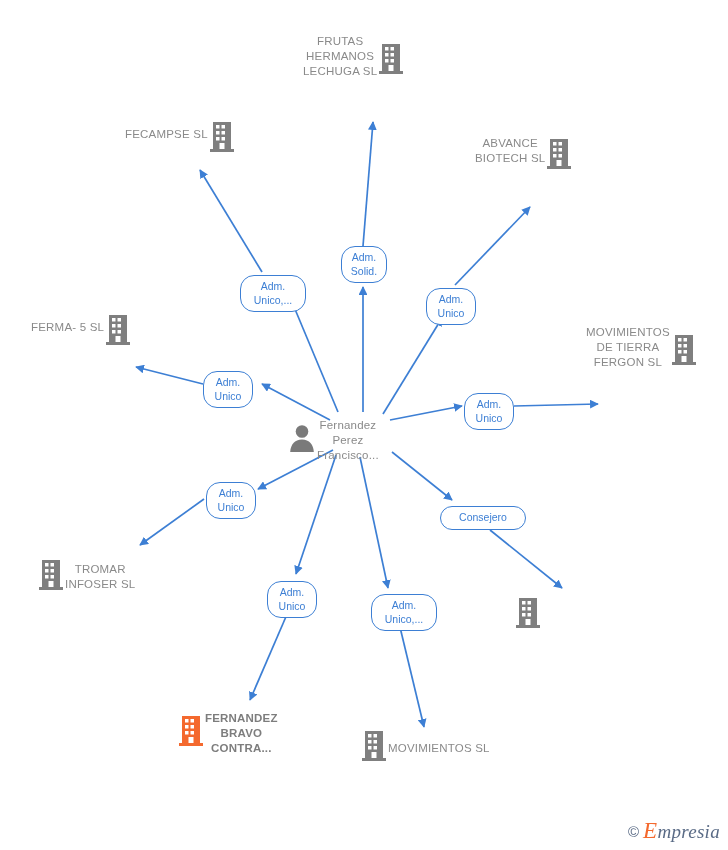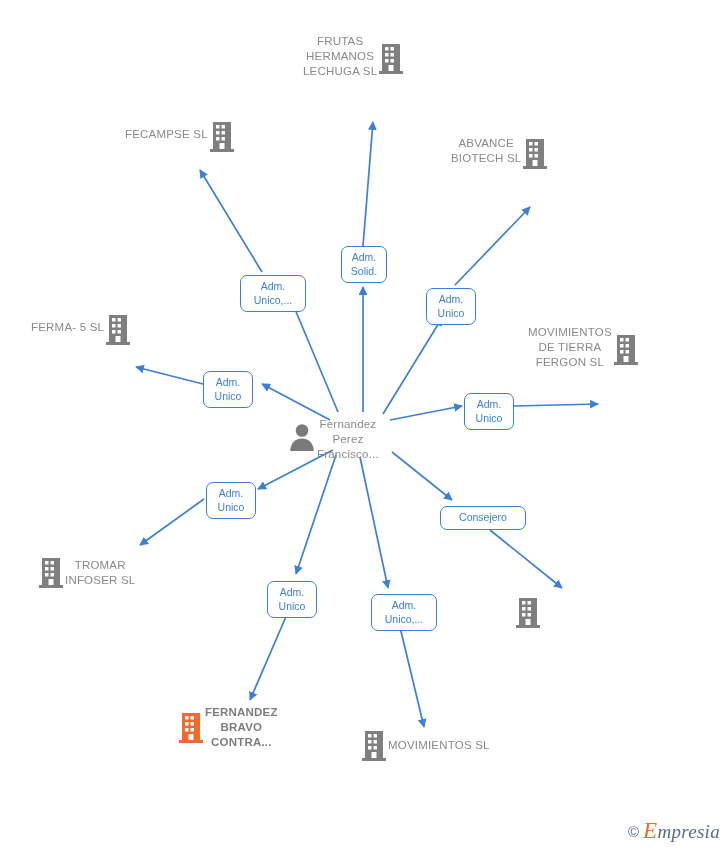--- a/index.html
+++ b/index.html
@@ -28,32 +28,32 @@
   }
   .node .caption{
     font-size:11.5px;
     color:#8a8a8a;
     text-align:center;
     line-height:15px;
     letter-spacing:0.2px;
     white-space:pre-line;
   }
   .node.label-above .caption{margin-bottom:4px;}
-  .node.label-below .caption{}
+  .node.label-below .caption{margin-top:6px;}
   .node.highlight .caption{color:#7d7d7d;font-weight:bold;}
 
   .person .caption{
     color:#8a8a8a;font-size:11.5px;line-height:15px;margin-top:5px;
   }
 
   .edge-label{
     position:absolute;
     background:#ffffff;
     border:1.4px solid #3d7fd4;
-    border-radius:7px;
+    border-radius:14px;
     color:#3d7fd4;
     font-size:10.5px;
     line-height:13.5px;
     padding:4px 8px;
     text-align:center;
     white-space:pre-line;
     box-sizing:border-box;
   }
 
   #watermark{
@@ -171,21 +171,21 @@
             <rect x="8" y="11" width="3.5" height="3.5"></rect>
             <rect x="13.5" y="11" width="3.5" height="3.5"></rect>
             <rect x="8" y="17" width="3.5" height="3.5"></rect>
             <rect x="13.5" y="17" width="3.5" height="3.5"></rect>
             <rect x="11.5" y="23" width="5" height="6"></rect>
           </g>
         </svg>
     </div>
   </div>
 
-  <div class="node label-above" style="left:521px;top:136px;">
+  <div class="node label-above" style="left:545px;top:136px;">
     <div class="caption">ABVANCE
 BIOTECH  SL</div>
     <div class="glyph">
       <svg width="28" height="33" viewBox="0 0 28 33">
           <g fill="#7f7f7f">
             <rect x="5" y="2" width="18" height="27"></rect>
             <rect x="2" y="29" width="24" height="3"></rect>
           </g>
           <g fill="#ffffff">
             <rect x="8" y="5" width="3.5" height="3.5"></rect>
@@ -214,21 +214,21 @@
             <rect x="8" y="11" width="3.5" height="3.5"></rect>
             <rect x="13.5" y="11" width="3.5" height="3.5"></rect>
             <rect x="8" y="17" width="3.5" height="3.5"></rect>
             <rect x="13.5" y="17" width="3.5" height="3.5"></rect>
             <rect x="11.5" y="23" width="5" height="6"></rect>
           </g>
         </svg>
     </div>
   </div>
 
-  <div class="node label-above" style="left:598px;top:325px;">
+  <div class="node label-above" style="left:656px;top:325px;">
     <div class="caption">MOVIMIENTOS
 DE TIERRA
 FERGON  SL</div>
     <div class="glyph">
       <svg width="28" height="33" viewBox="0 0 28 33">
           <g fill="#7f7f7f">
             <rect x="5" y="2" width="18" height="27"></rect>
             <rect x="2" y="29" width="24" height="3"></rect>
           </g>
           <g fill="#ffffff">

